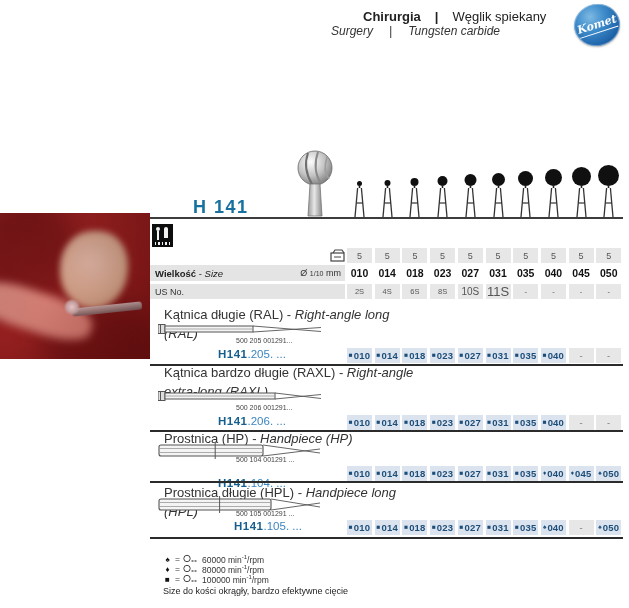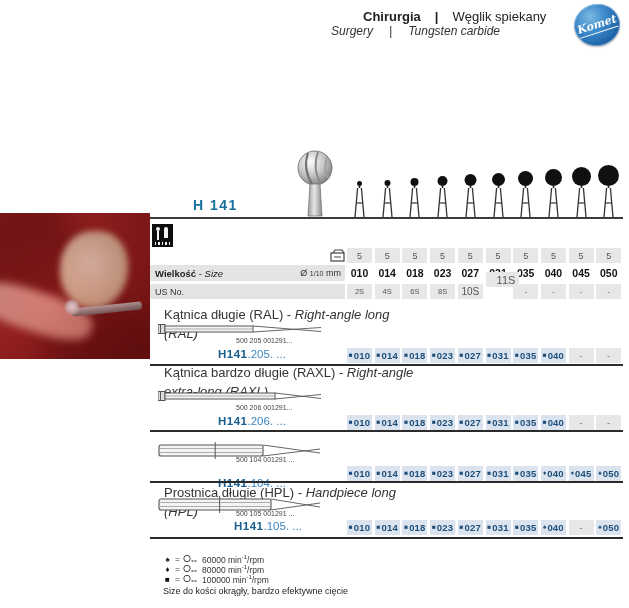--- a/index.html
+++ b/index.html
@@ -13,21 +13,21 @@
   .hdr1 .right{font-weight:normal;font-weight:500;}
   .hdr2{top:24px;left:331px;font-size:12px;font-style:italic;display:flex;gap:16px;white-space:nowrap;color:#333;}
   .logo{top:4px;left:574px;width:46px;height:42px;border-radius:50%;
         background:radial-gradient(circle at 38% 28%, #7db9e2 0%, #3e8ccb 35%, #1b5fa5 75%, #14477e 100%);
         box-shadow:inset 0 0 0 1px rgba(255,255,255,.35), 0 1px 2px rgba(0,0,0,.3);
         display:flex;align-items:center;justify-content:center;transform:rotate(-10deg);}
   .logo span{color:#fff;font-family:"DejaVu Serif",serif;font-style:italic;font-weight:bold;
         font-size:11px;border-bottom:1.5px solid #fff;transform:rotate(-8deg);padding-bottom:1px;}
 
   
-  .series-title{top:197px;left:193px;font-size:14px;font-weight:bold;letter-spacing:1.5px;color:#17719f;}
+  .series-title{top:197px;left:193px;font-size:18px;font-weight:bold;letter-spacing:1.5px;color:#17719f;}
   .rule-top{top:217px;left:150px;width:473px;height:2px;background:#3c3c3c;}
 
   
   .photo{top:213px;left:0;width:150px;height:146px;overflow:hidden;background:#8c1d1d;}
   .photo div{position:absolute;}
   .ph-base{inset:0;background:linear-gradient(130deg,#b03030 0%,#962222 40%,#6e1212 100%);}
   .ph-dark1{left:-30px;top:-20px;width:110px;height:120px;border-radius:50%;background:#5c0e10;filter:blur(14px);opacity:.8;}
   .ph-dark2{left:40px;bottom:-30px;width:120px;height:90px;border-radius:50%;background:#4e0a0c;filter:blur(14px);opacity:.7;}
   .ph-tooth{left:60px;top:18px;width:68px;height:78px;border-radius:50% 45% 55% 50%;
             background:radial-gradient(circle at 45% 40%, #efe4d0 0%, #dcc9a8 55%, #b99d78 100%);filter:blur(3px);}
@@ -258,21 +258,21 @@
 
   <div class="abs band" style="top:284px;left:150px;width:195px;height:15px;">
     <div class="row-label" style="position:absolute;left:5px;top:0;height:15px;font-size:9px;color:#333;">US No.</div>
   </div>
   <div class="abs" id="us-cells">
       <div class="cell gray" style="left: 347px; top: 284px; font-size: 7.5px;">2S</div>
       <div class="cell gray" style="left: 374.7px; top: 284px; font-size: 7.5px;">4S</div>
       <div class="cell gray" style="left: 402.4px; top: 284px; font-size: 7.5px;">6S</div>
       <div class="cell gray" style="left: 430.1px; top: 284px; font-size: 7.5px;">8S</div>
       <div class="cell gray" style="left: 457.8px; top: 284px; font-size: 10px;">10S</div>
-      <div class="cell gray" style="left: 485.5px; top: 272px; font-size: 11px; padding-left: 8px;">11S</div>
+      <div class="cell gray" style="left: 485.5px; top: 284px; font-size: 13px;">11S</div>
       <div class="cell gray" style="left: 513.2px; top: 284px; font-size: 7.5px;">-</div>
       <div class="cell gray" style="left: 540.9px; top: 284px; font-size: 7.5px;">-</div>
       <div class="cell gray" style="left: 568.6px; top: 284px; font-size: 7.5px;">-</div>
       <div class="cell gray" style="left: 596.3px; top: 284px; font-size: 7.5px;">-</div>
     </div>
 
   <div id="products">
       <div class="product abs" style="top: 306px; height: 60px;">
         <div class="p-label"><span>Kątnica długie (RAL)</span> - <span class="en">Right-angle long (RAL)</span></div>
         <div class="abs" style="left: 8px; top: 15px;"><svg width="165" height="16" viewBox="0 0 165 16">
@@ -371,20 +371,21 @@
         </div>
         <div class="cell gray empty" style="left: 418.6px; top: 51px;">
           <span class="num">-</span>
         </div>
         <div class="cell gray empty" style="left: 446.3px; top: 51px;">
           <span class="num">-</span>
         </div>
         <div class="p-rule" style="top: 66px;"></div>
       </div>
       <div class="product abs" style="top: 430px; height: 53px;">
+        <div class="p-label"><span>Prostnica (HP)</span> - <span class="en">Handpiece (HP)</span></div>
         <div class="abs" style="left: 8px; top: 11px;"><svg width="165" height="20" viewBox="0 0 165 20">
     <rect x="1" y="4" width="104" height="11" rx="2" fill="#f4f4f4" stroke="#555" stroke-width="1.1"></rect>
     <line x1="1" y1="7.5" x2="105" y2="7.5" stroke="#999" stroke-width="0.8"></line>
     <line x1="1" y1="11.5" x2="105" y2="11.5" stroke="#999" stroke-width="0.8"></line>
     <line x1="57.2" y1="1" x2="57.2" y2="18" stroke="#555" stroke-width="1"></line>
     <line x1="105" y1="4" x2="162" y2="12" stroke="#555" stroke-width="0.9"></line>
     <line x1="105" y1="15" x2="162" y2="8" stroke="#555" stroke-width="0.9"></line>
   </svg></div>
         <div class="p-order" style="top: 26px;">500 104 001291 ...</div>
         <div class="p-ref" style="top: 36px; margin-top: 11px;"><b>H141</b><span>.104. ...</span></div>

